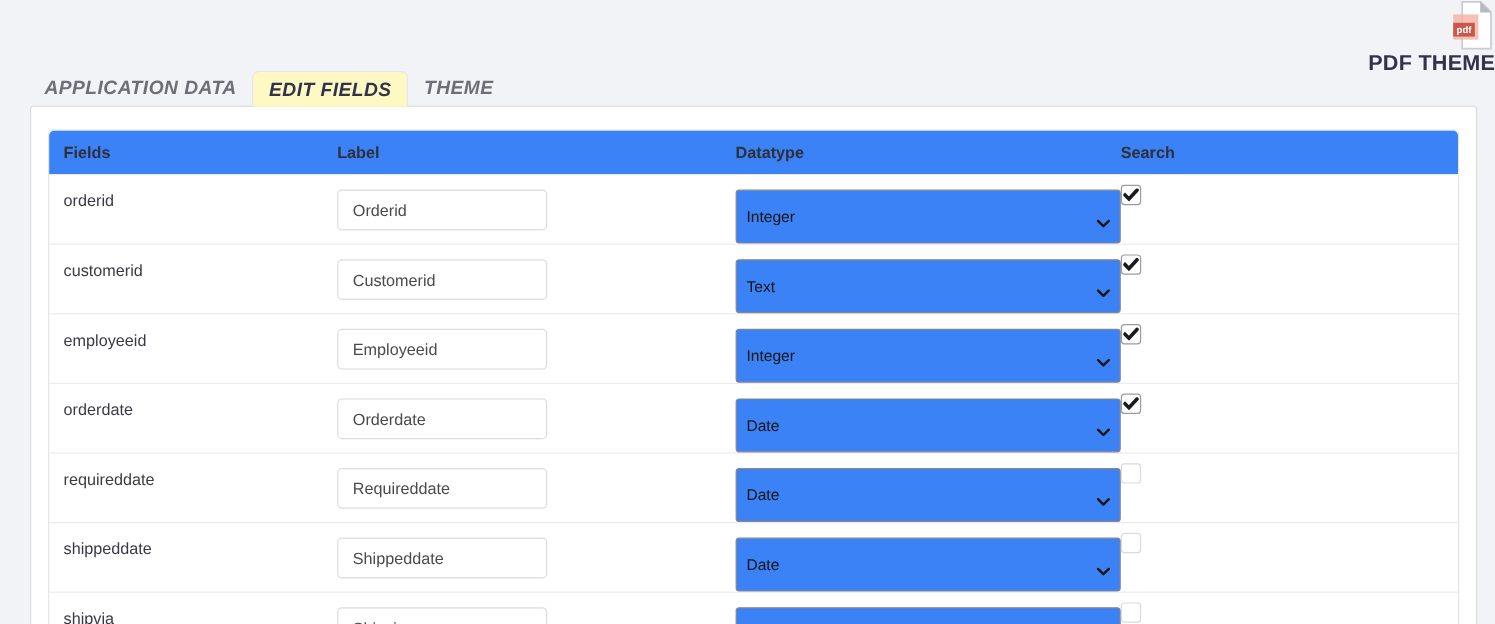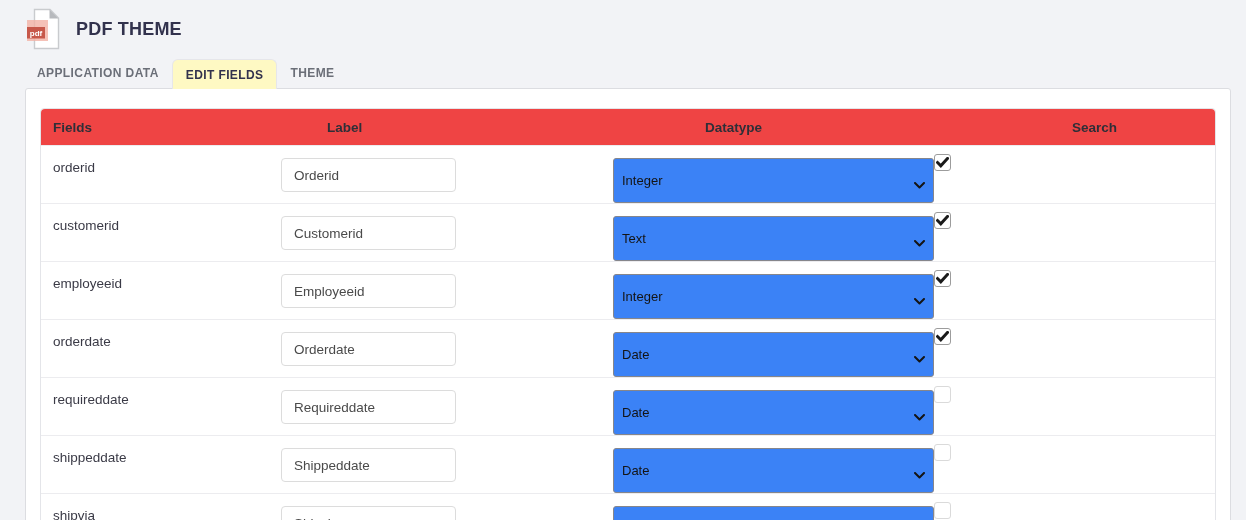--- a/index.html
+++ b/index.html
@@ -3,52 +3,52 @@
 <meta charset="utf-8">
 <style>
   * { margin:0; padding:0; box-sizing:border-box; }
   html,body { width:1246px; height:520px; overflow:hidden; }
   body {
     background:#f2f3f6;
     font-family:"Liberation Sans","DejaVu Sans",sans-serif;
     color:#32324d;
   }
   
-  .page-header { display:flex; align-items:center; height:58px; padding-left:24px; }
+  .page-header { display:flex; align-items:flex-end; height:58px; padding-left:24px;flex-direction:column; }
   .pdf-icon { width:38px; height:42px; flex:0 0 auto; }
   .page-title { font-size:18px; font-weight:bold; color:#32324d; margin-left:14px; letter-spacing:.2px; }
 
   
   .tabs { display:flex; align-items:flex-end; height:30px; padding-left:24px; }
   .tab {
     height:30px; line-height:31px; padding:0 13px;
-    font-size:12px; font-weight:bold; letter-spacing:.4px;
-    color:#6b6f78; cursor:pointer; white-space:nowrap;
+    font-size:16px; font-weight:bold; letter-spacing:.4px;
+    color:#6b6f78; cursor:pointer; white-space:nowrap;font-style:italic;
   }
   .tab.active {
     background:#fef9c3; color:#32324d;
     border:1px solid #e6e6ea; border-bottom:none;
     border-radius:6px 6px 0 0;
     position:relative; z-index:2; margin-bottom:-1px;
   }
 
   
   .panel {
     position:relative; z-index:1;
     margin:0 15px 0 25px; height:560px;
     background:#ffffff; border:1px solid #dcdde1; border-radius:3px;
     padding:19px 14px;
   }
 
   
   .ftable { border:1px solid #e4e5e9; border-radius:4px; background:#fff; }
   .thead {
     display:flex; height:36px; align-items:center;
-    background:#ef4444; border-radius:4px 4px 0 0;
-    font-size:13.5px; font-weight:bold; color:#2f2f38;gap:46px;
+    background:#3b82f6; border-radius:4px 4px 0 0;
+    font-size:13.5px; font-weight:bold; color:#2f2f38;
   }
   .c-field    { width:240px; }
   .c-label    { width:332px; }
   .c-datatype { width:321px; }
   .c-search   { flex:1; }
   .thead .c-field { padding-left:12px; }
 
   .trow { display:flex; height:58px; border-top:1px solid #ececef; }
   .trow .c-field { padding:14px 0 0 12px; font-size:13.5px; color:#3a3a46; }
   .trow .c-label { padding-top:12px; }

